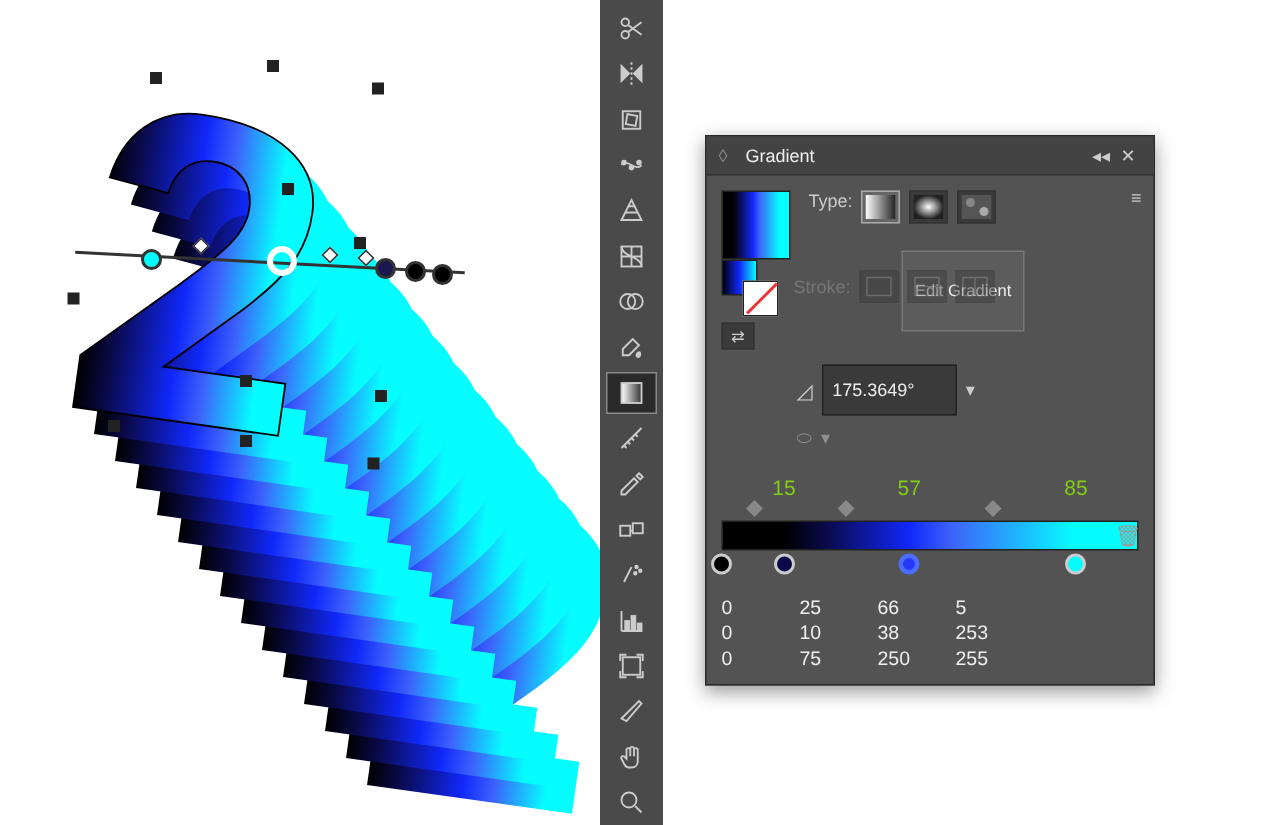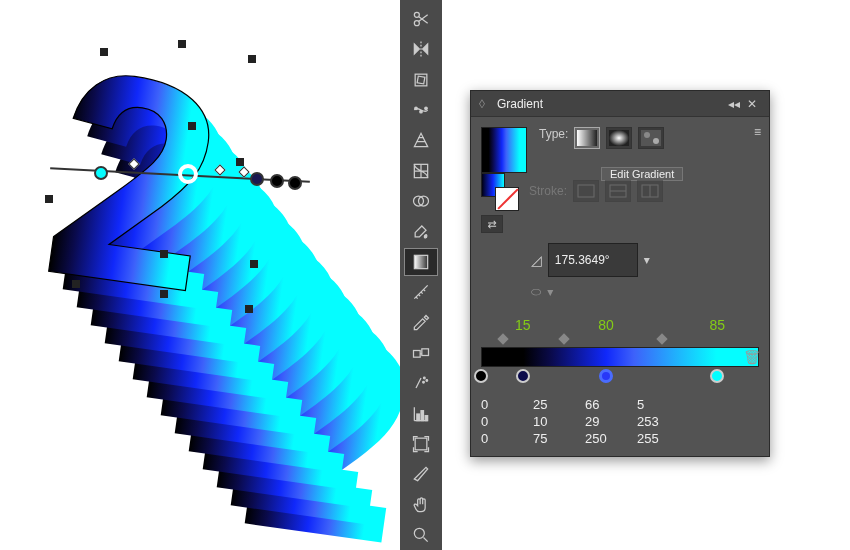--- a/index.html
+++ b/index.html
@@ -57,21 +57,21 @@
   .type-row { display: flex; align-items: flex-start; gap: 6px; margin-left: 58px; }
   .type-label { font-size: 12px; }
   .type-btn {
     width: 26px; height: 22px; border: 1px solid #333; background: #3a3a3a;
     cursor: pointer; display: flex; align-items: center; justify-content: center;
   }
   .type-btn.selected { border: 1px solid #aaa; background: #666; }
   .tooltip {
     position: absolute; left: 130px; top: 50px;
     background: #5c5c5c; color: #eee; font-size: 11px;
-    padding: 0 8px; border: 1px solid #777;
+    padding: 20px 8px; border: 1px solid #777;
   }
   .fill-stroke {
     clear: both; margin-top: 6px; display:flex; align-items:center;
   }
   .mini-swatches { position:relative; width:40px; height:36px; }
   .mini-fill { position:absolute; left:0; top:0; width:24px; height:24px;
     background: linear-gradient(90deg,#001 0%,#1028fa 50%,#05fdff 100%);
     border:1px solid #222; }
   .mini-stroke { position:absolute; left:14px; top:14px; width:24px; height:24px;
     background:#fff; border:1px solid #222; }
@@ -383,21 +383,21 @@
       <span style="cursor:pointer;">▾</span>
     </div>
     <div class="aspect-row">
       <span>⬭</span>
       <span>▾</span>
     </div>
 
     <div class="slider-wrap">
       <div class="stop-labels">
         <span style="left:15%;">15</span>
-        <span style="left:45%;">80</span>
+        <span style="left:45%;">57</span>
         <span style="left:85%;">85</span>
       </div>
       <div class="diamond-row">
         <div class="diamond" style="left:8%;"></div>
         <div class="diamond" style="left:30%;"></div>
         <div class="diamond" style="left:65%;"></div>
       </div>
       <div class="grad-bar"></div>
       <span class="trash">🗑</span>
       <div class="stop-row">
@@ -412,21 +412,21 @@
           <span>0</span>
           <span>0</span>
         </div>
         <div class="rgb-col">
           <span>25</span>
           <span>10</span>
           <span>75</span>
         </div>
         <div class="rgb-col">
           <span>66</span>
-          <span>29</span>
+          <span>38</span>
           <span>250</span>
         </div>
         <div class="rgb-col">
           <span>5</span>
           <span>253</span>
           <span>255</span>
         </div>
       </div>
     </div>
   </div>

